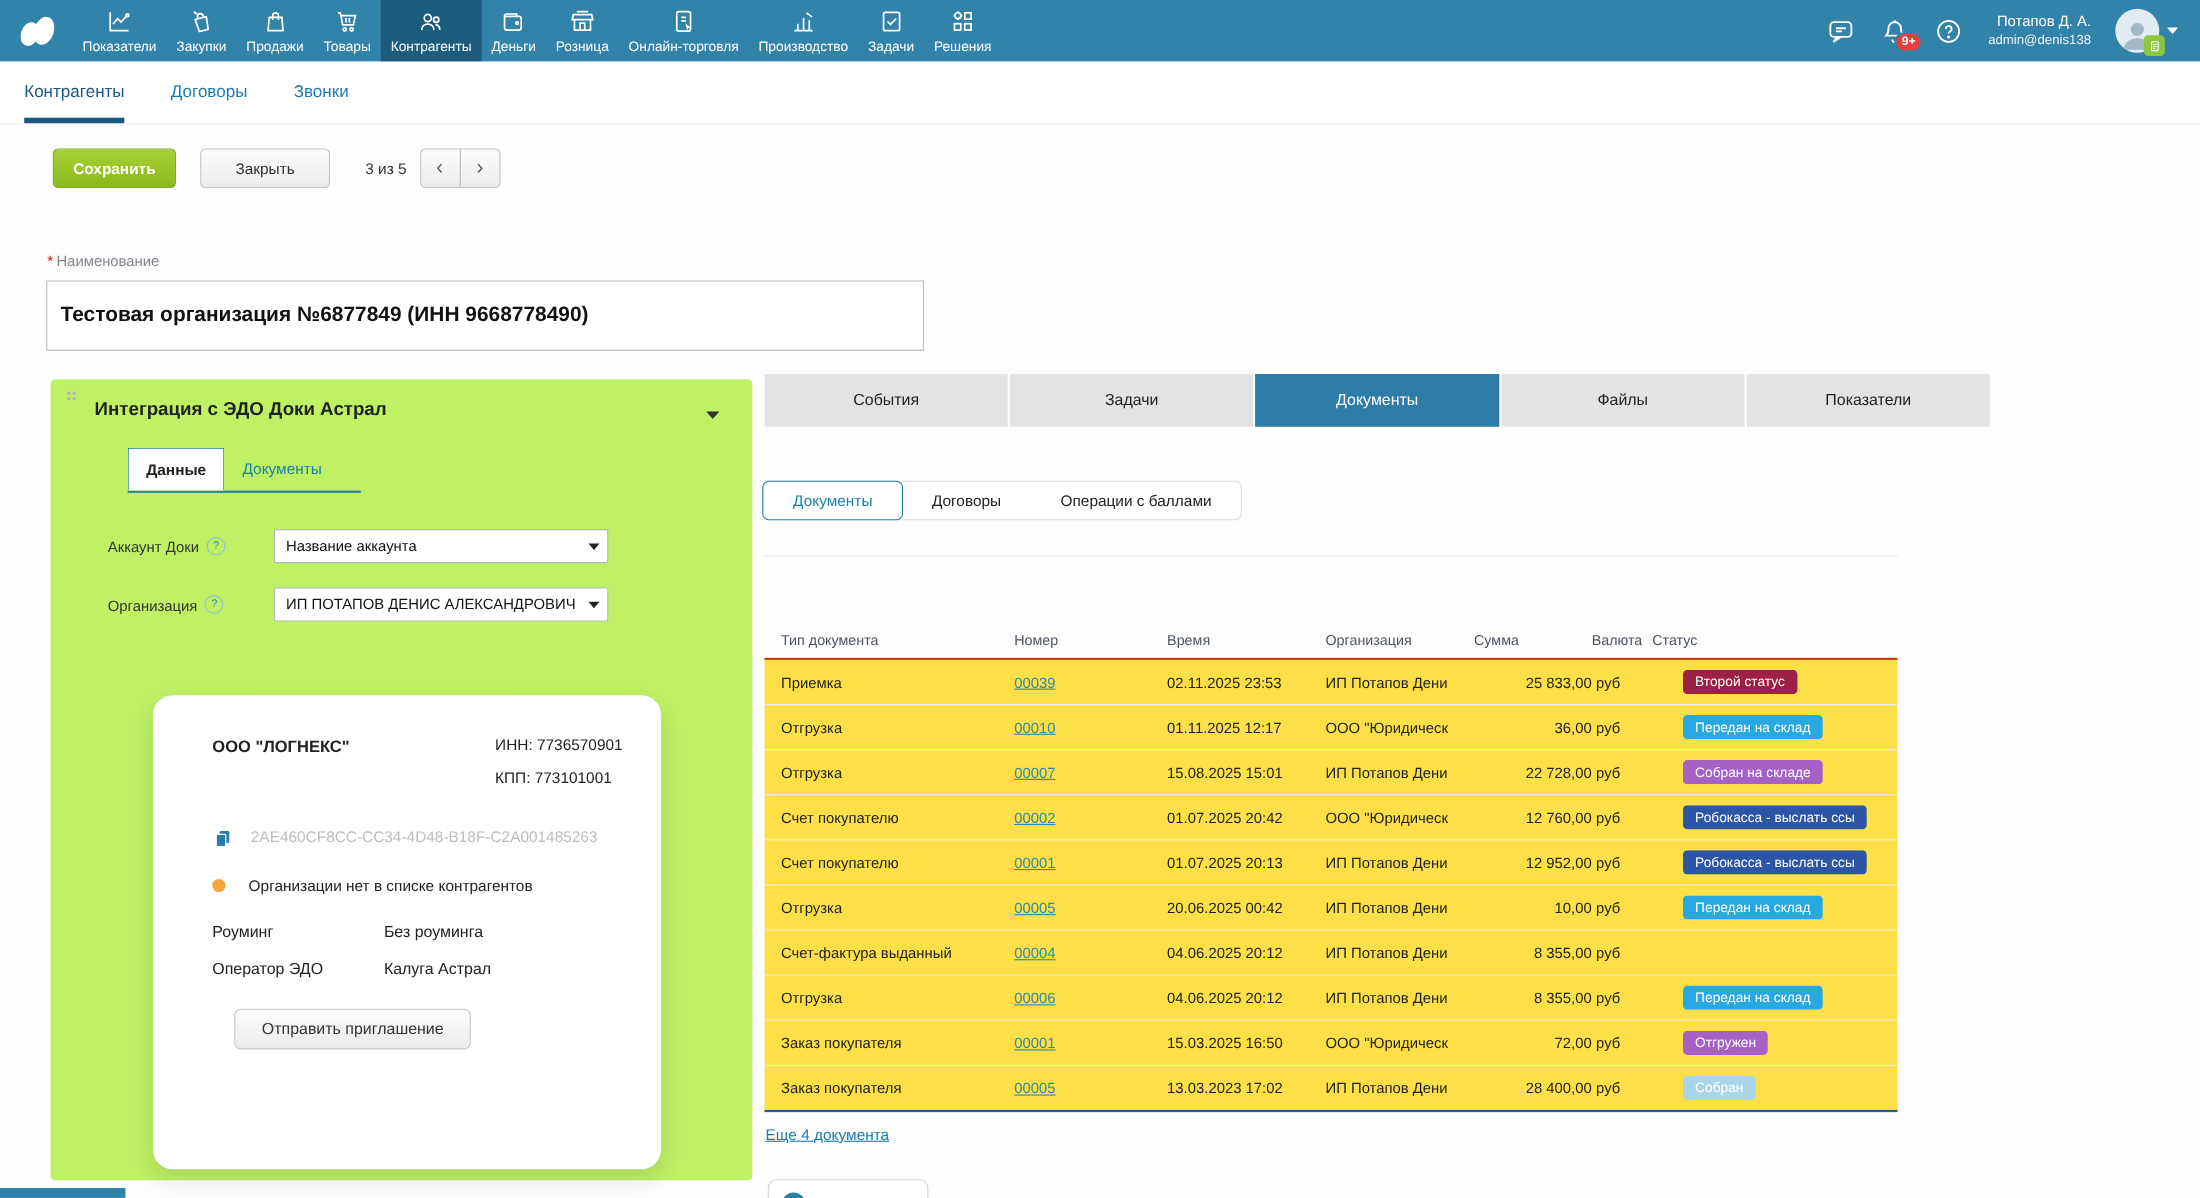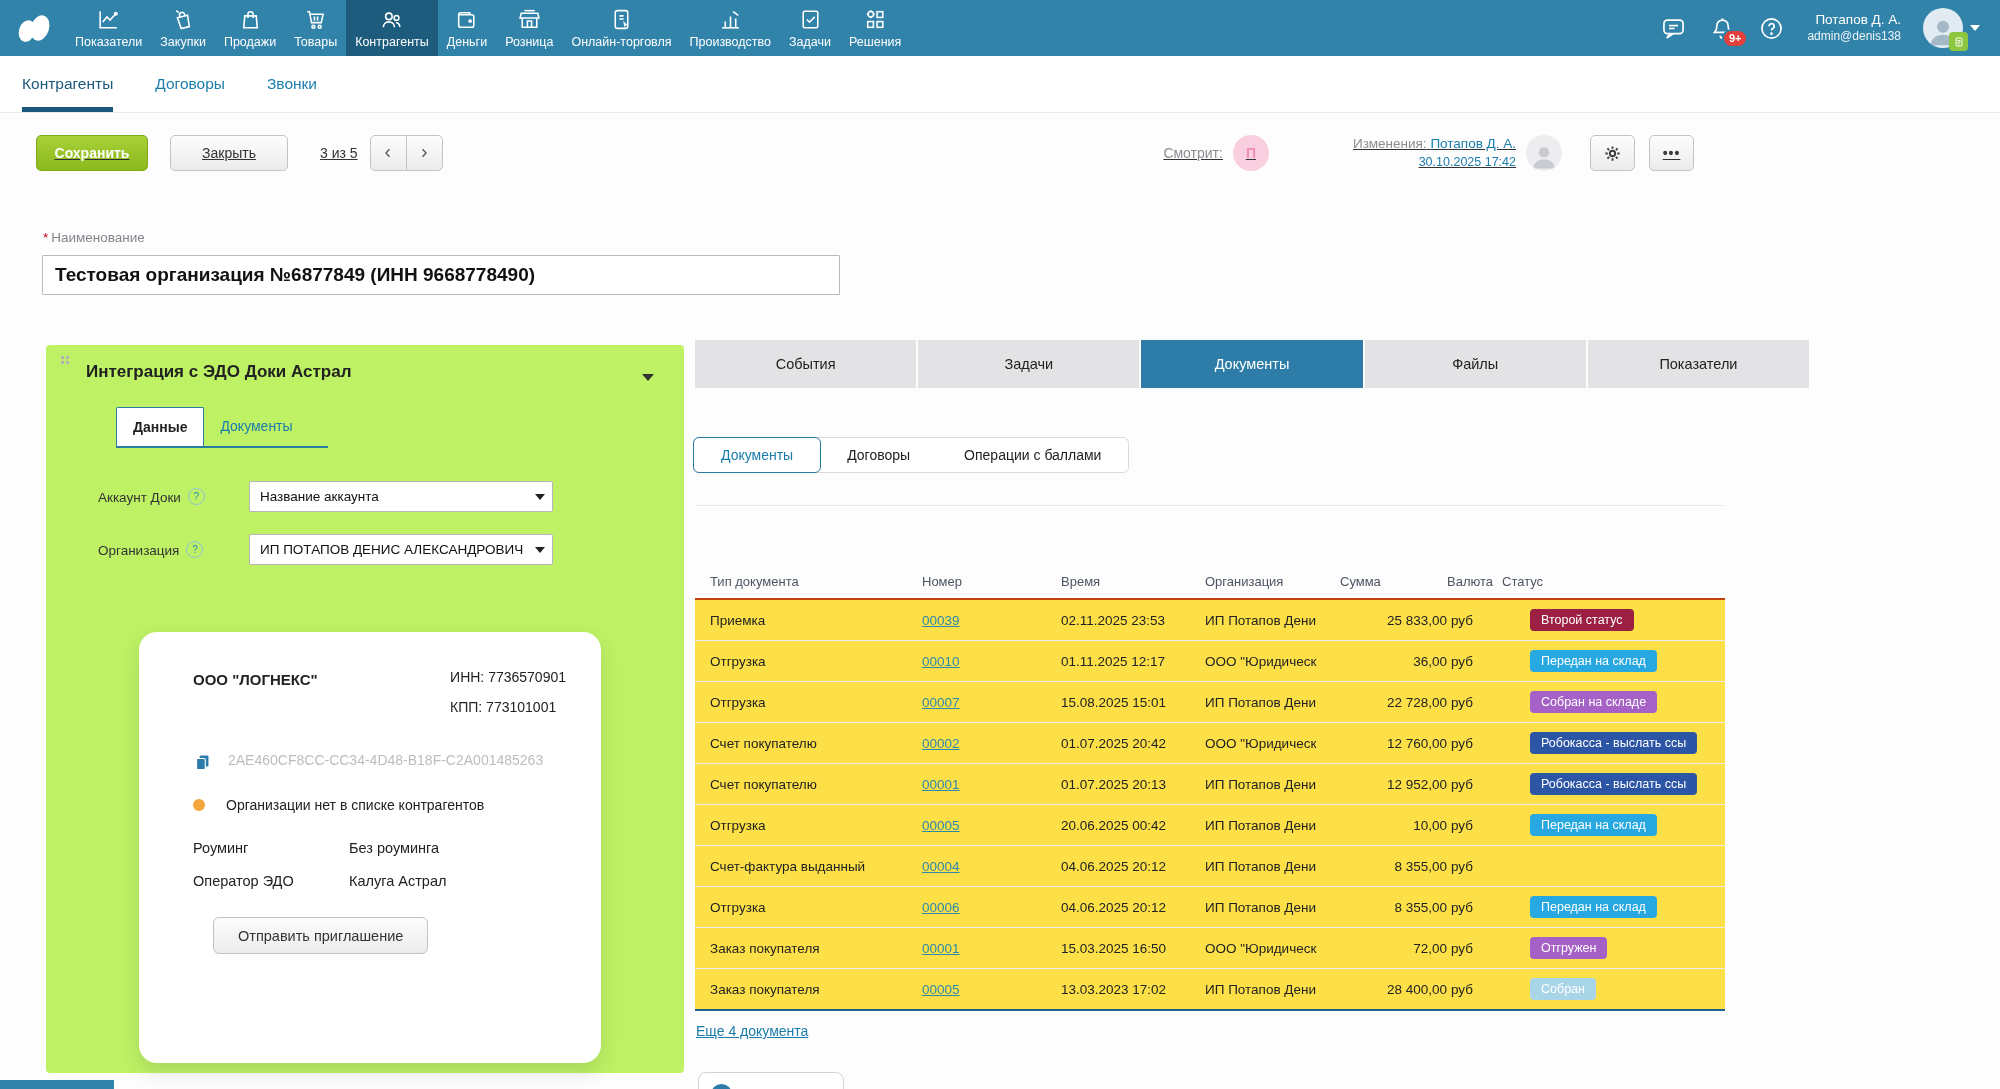--- a/index.html
+++ b/index.html
@@ -33,21 +33,21 @@
 
   
   .subnav{position:absolute;top:56px;left:0;right:0;height:56px;background:#fff;border-bottom:1px solid #eceaee;
           display:flex;align-items:stretch;padding-left:22px;gap:42px;}
   .subnav-item{display:flex;align-items:center;font-size:15.5px;color:#1b7dad;position:relative;cursor:pointer;}
   .subnav-item[data-active="true"]{color:#1b587c;}
   .subnav-item[data-active="true"]::after{content:"";position:absolute;left:0;right:0;bottom:0;height:5px;background:#1b587c;}
 
   
   .toolbar{position:absolute;top:128px;left:0;right:0;height:50px;display:flex;align-items:center;
-           padding-left:36px;padding-right:292px;text-decoration:underline;}
+           padding-left:48px;padding-right:292px;}
   .btn{height:36px;border:1px solid #c3c3c6;border-radius:5px;background:linear-gradient(#fdfdfd,#ebebed);
        color:#333;font-size:14px;font-family:inherit;display:inline-flex;align-items:center;justify-content:center;cursor:pointer;}
   .btn-save{width:112px;background:linear-gradient(#a8d138,#8bb91c);border-color:#7fa81a;color:#fff;font-weight:bold;margin-right:22px;}
   .btn-close{width:118px;margin-right:32px;}
   .pager-text{font-size:14px;color:#333;margin-right:12px;}
   .pager{display:flex;}
   .pager .btn{width:37px;padding:0;}
   .pager .btn:first-child{border-radius:5px 0 0 5px;}
   .pager .btn:last-child{border-radius:0 5px 5px 0;margin-left:-1px;}
   .pager svg{width:14px;height:14px;color:#555;}
@@ -63,21 +63,21 @@
                display:flex;align-items:flex-end;justify-content:center;margin-right:28px;}
   .gray-avatar svg{width:30px;height:30px;}
   .btn-icon{width:45px;margin-right:14px;}
   .btn-icon svg{width:19px;height:19px;color:#3c3c3c;}
   .dots-glyph{font-size:14px;font-weight:bold;letter-spacing:1px;color:#3c3c3c;}
 
   
   .name-label{position:absolute;top:230px;left:43px;font-size:13.5px;color:#85858d;}
   .req{color:#d0021b;margin-right:3px;}
   .name-input{position:absolute;top:255px;left:42px;width:772px;height:38px;border:1px solid #b9b9c0;background:#fff;
-              font-family:inherit;font-weight:bold;font-size:19px;color:#111;padding:0 12px;border-radius:1px;}
+              font-family:inherit;font-weight:bold;font-size:19px;color:#111;padding:12px 12px;border-radius:1px;}
 
   
   .edo-panel{position:absolute;left:46px;top:345px;width:638px;height:728px;background:#bef264;border-radius:4px;}
   .drag-dots{position:absolute;top:10px;left:14px;width:9px;height:9px;cursor:grab;
              background-image:radial-gradient(circle,#b2b2bb 1.5px,transparent 1.6px);
              background-size:5px 5px;}
   .edo-title{position:absolute;top:17px;left:40px;font-size:17px;font-weight:bold;color:#222;}
   .edo-caret{position:absolute;top:29px;right:30px;width:0;height:0;cursor:pointer;
              border-left:6px solid transparent;border-right:6px solid transparent;border-top:7px solid #333;}
   .edo-tabs{position:absolute;top:62px;left:70px;display:flex;border-bottom:2px solid #2b7da0;min-width:212px;}
@@ -397,44 +397,20 @@
         <svg>
             <use href="#i-chevron-left"></use>
           </svg>
       </button>
       <button class="btn">
         <svg>
             <use href="#i-chevron-right"></use>
           </svg>
       </button>
     </div>
-    <div class="tb-right">
-      <span class="watch-label">Смотрит:</span>
-      <div class="watcher">П</div>
-      <div class="changes">
-        <div>
-          <span class="changes-label">Изменения:</span>
-          <a class="link">Потапов Д. А.</a>
-        </div>
-        <a class="link changes-date">30.10.2025 17:42</a>
-      </div>
-      <div class="gray-avatar">
-        <svg style="color:#c9cbd3">
-            <use href="#i-person"></use>
-          </svg>
-      </div>
-      <button class="btn btn-icon">
-        <svg>
-            <use href="#i-gear"></use>
-          </svg>
-      </button>
-      <button class="btn btn-icon">
-        <span class="dots-glyph">•••</span>
-      </button>
-    </div>
   </div>
 
   <div class="name-label">
     <span class="req">*</span><span>Наименование</span>
   </div>
   <input class="name-input" type="text" value="Тестовая организация №6877849 (ИНН 9668778490)" style="">
 
   <div class="edo-panel">
     <div class="drag-dots"></div>
     <div class="edo-title">Интеграция с ЭДО Доки Астрал</div>

